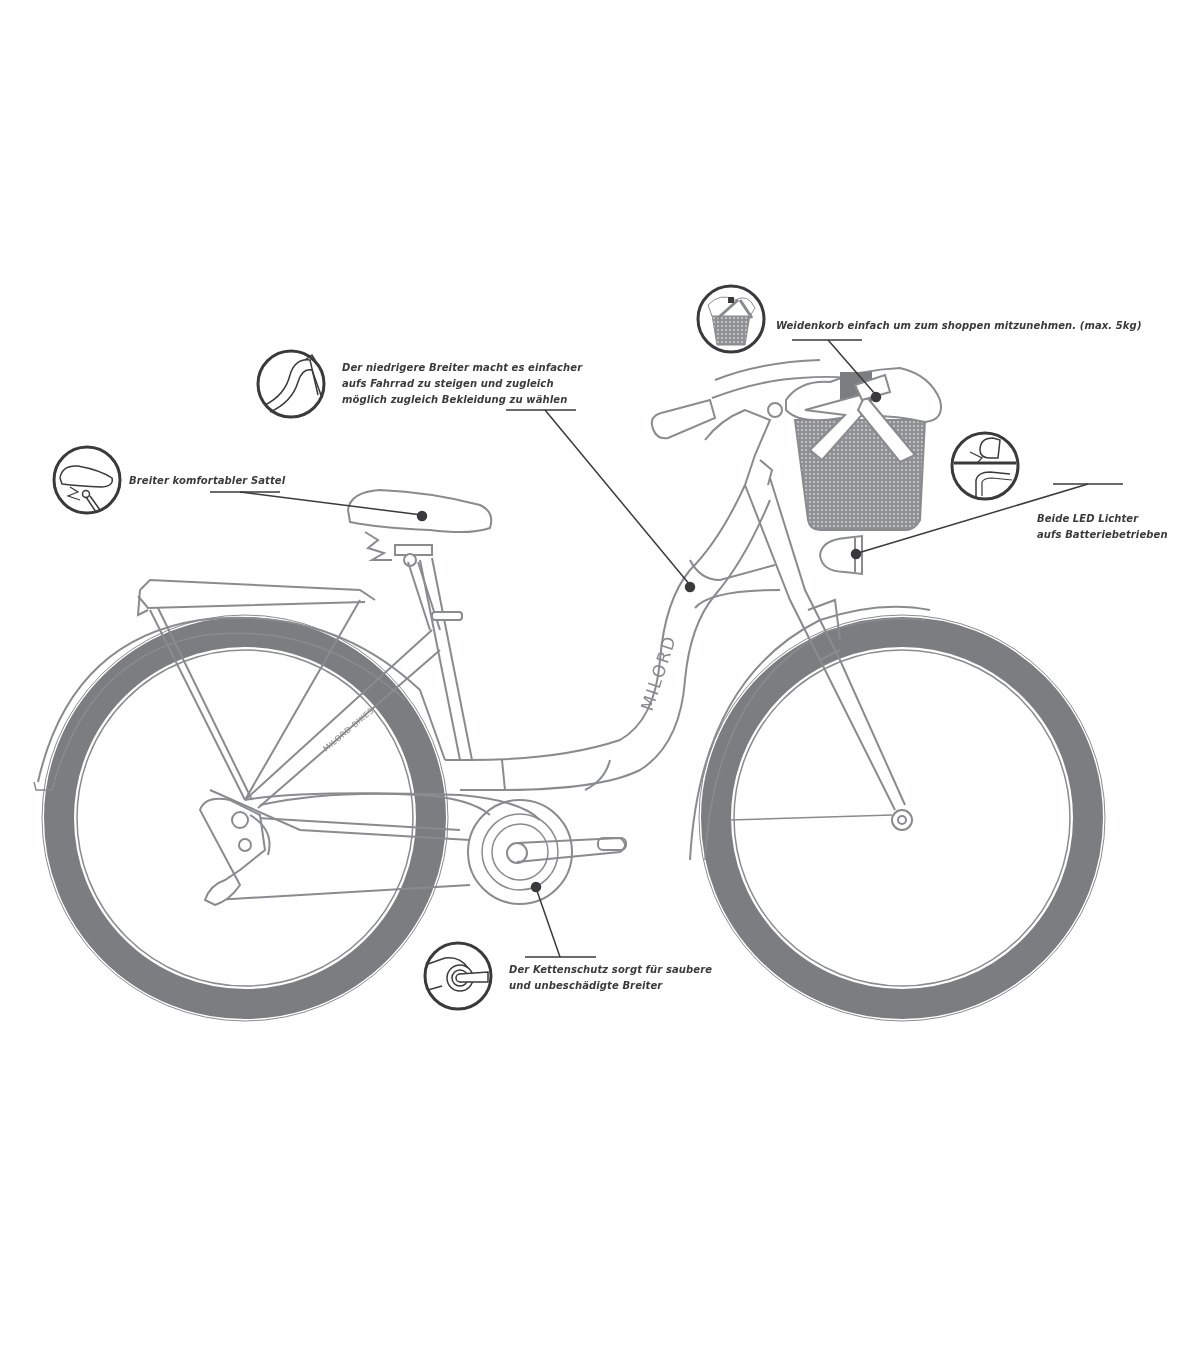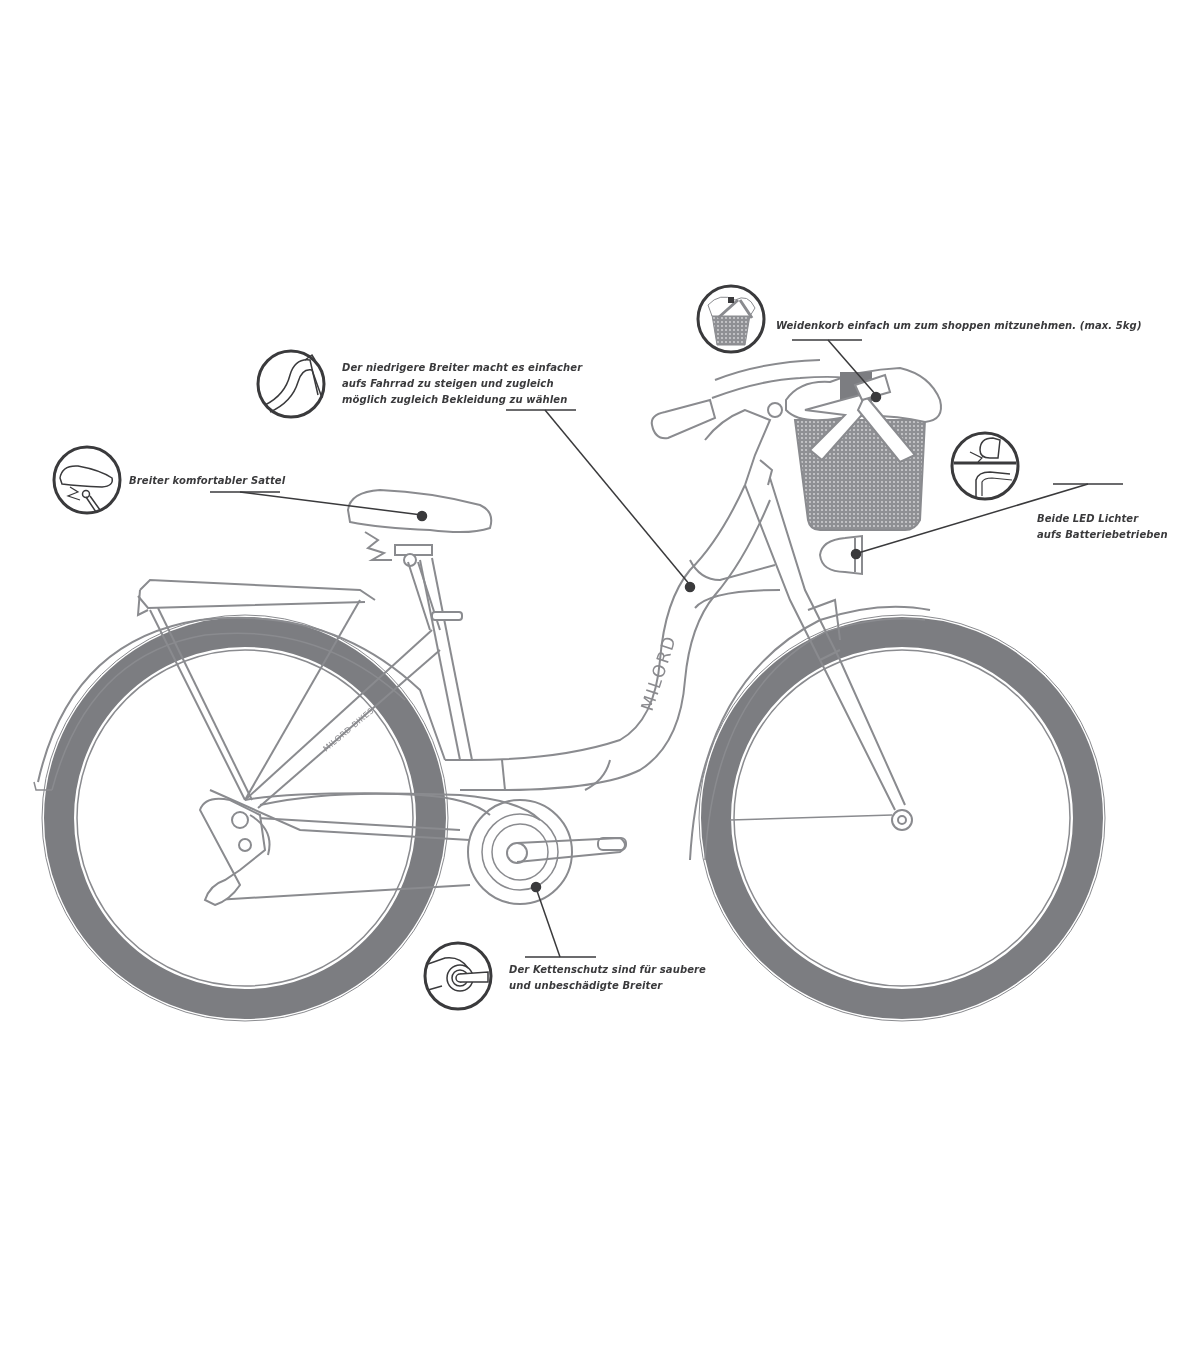--- a/index.html
+++ b/index.html
@@ -210,15 +210,15 @@
 <div class="callout-text" style="left:129px; top:473px;">
   <span>Breiter komfortabler Sattel</span>
 </div>
 
 <div class="callout-text" style="left:1037px; top:474px;margin-top:37px;">
   <span>Beide LED Lichter</span>
   <span>aufs Batteriebetrieben</span>
 </div>
 
 <div class="callout-text" style="left:509px; top:962px;">
-  <span>Der Kettenschutz sind für saubere</span>
+  <span>Der Kettenschutz sorgt für saubere</span>
   <span>und unbeschädigte Breiter</span>
 </div>
 
 </body></html>

